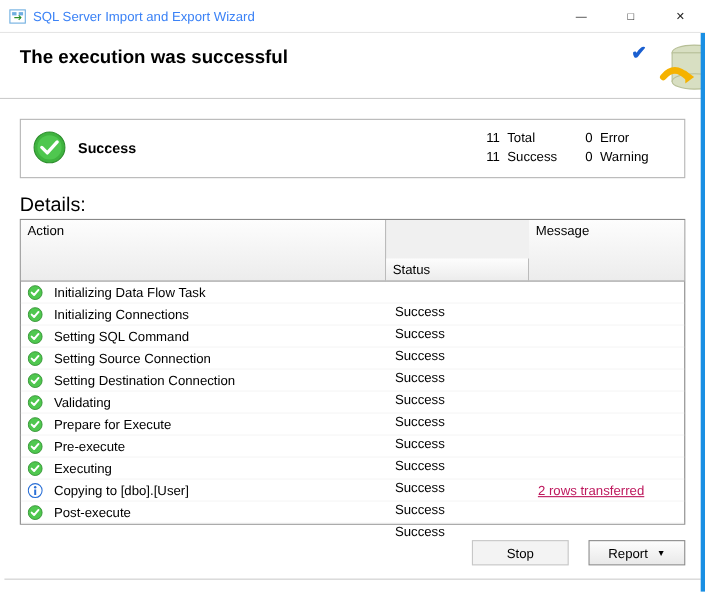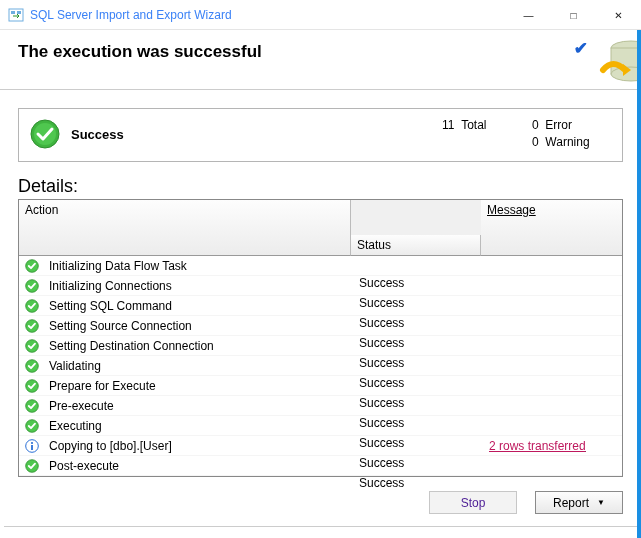--- a/index.html
+++ b/index.html
@@ -105,21 +105,21 @@
   .grid-row {
     display: flex;
     border-bottom: 1px solid #f5f5f5;
     height: 20px;
     align-items: center;
   }
   .cell { overflow: hidden; white-space: nowrap; }
   .c-icon { width: 26px; display:flex; align-items:center; justify-content:center; }
   .c-action { width: 310px; padding-left: 4px; }
   .c-status { width: 130px; padding-left: 4px; margin-top: 35px; }
-  .c-message { flex: 1; padding-left: 4px; text-decoration: underline; }
+  .c-message { flex: 1; padding-left: 4px; }
   .grid-header .c-action { width: 332px; }
 
   .link { color: #be185d; text-decoration: underline; cursor: pointer; }
 
   .row-check {
     width:14px; height:14px;
   }
 
   .button-row {
     display: flex;
@@ -134,21 +134,21 @@
     border: 1px solid #8a8a8a;
     background: linear-gradient(#fdfdfd,#e9e9e9);
     font-size: 12px;
     display: inline-flex;
     align-items: center;
     justify-content: center;
     padding: 0 10px;
     position: relative;
   }
   .btn.disabled {
-    color: #4c1d95;
+    color: #000000;
     border-color: #c7c7c7;
     background: #f3f3f3;
   }
   .btn .drop {
     margin-left: 8px;
     font-size: 8px;
   }
 
   .footer-sep {
     border-top: 1px solid #ccc;
@@ -210,20 +210,21 @@
       <svg width="32" height="32" viewBox="0 0 32 32">
         <circle cx="16" cy="16" r="14" fill="#3fb33f" stroke="#2e8f2e" stroke-width="1"></circle>
         <circle cx="16" cy="16" r="11" fill="#4fc74f"></circle>
         <path d="M9 16 L14 21 L23 11" fill="none" stroke="#fff" stroke-width="3" stroke-linecap="round" stroke-linejoin="round"></path>
       </svg>
     </span>
     <span class="summary-label">Success</span>
     <div class="summary-counts">
       <div class="count-col1">
         <div><span>11</span>&nbsp;&nbsp;<span>Total</span></div>
+        <div><span>11</span>&nbsp;&nbsp;<span>Success</span></div>
       </div>
       <div class="count-col2">
         <div><span>0</span>&nbsp;&nbsp;<span>Error</span></div>
         <div><span>0</span>&nbsp;&nbsp;<span>Warning</span></div>
       </div>
     </div>
   </div>
 
   <div class="details-label">Details:</div>
 

